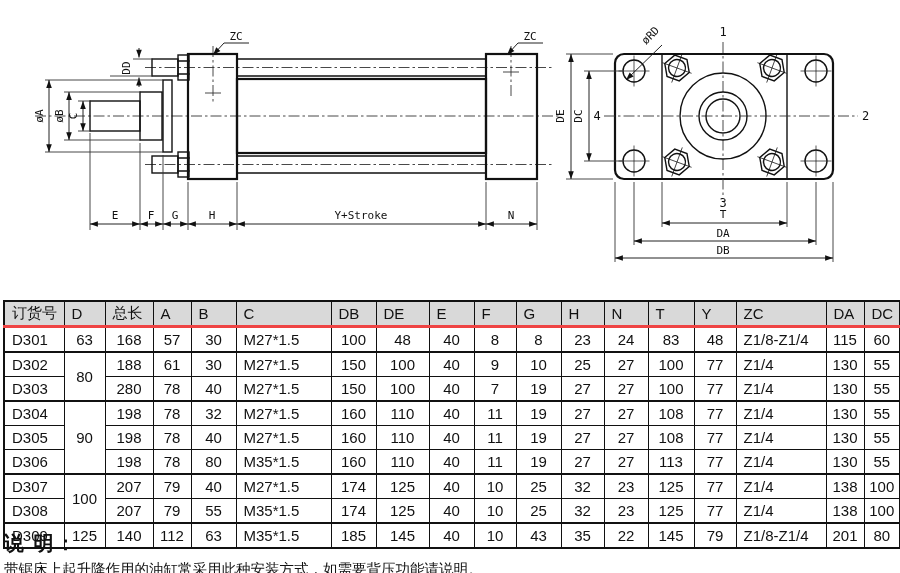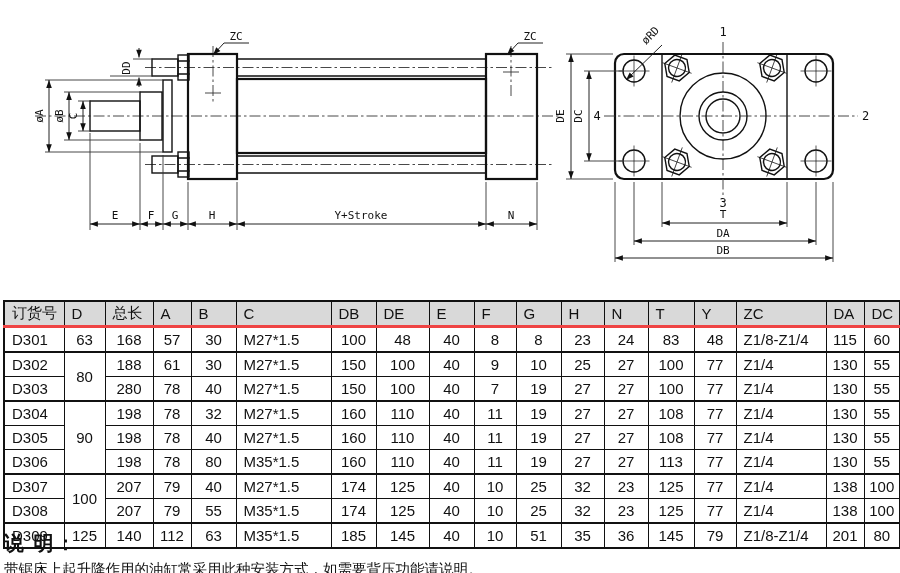--- a/index.html
+++ b/index.html
@@ -367,23 +367,23 @@
             <td class="lft">D309</td>
             <td class="ctr">125</td>
             <td class="ctr">140</td>
             <td class="ctr">112</td>
             <td class="ctr">63</td>
             <td class="lft">M35*1.5</td>
             <td class="ctr">185</td>
             <td class="ctr">145</td>
             <td class="ctr">40</td>
             <td class="ctr">10</td>
-            <td class="ctr">51</td>
+            <td class="ctr">43</td>
             <td class="ctr">35</td>
-            <td class="ctr">36</td>
+            <td class="ctr">22</td>
             <td class="ctr">145</td>
             <td class="ctr">79</td>
             <td class="lft">Z1/8-Z1/4</td>
             <td class="ctr">201</td>
             <td class="ctr">80</td>
           </tr>
         </tbody>
     </table>
   </div>
 

